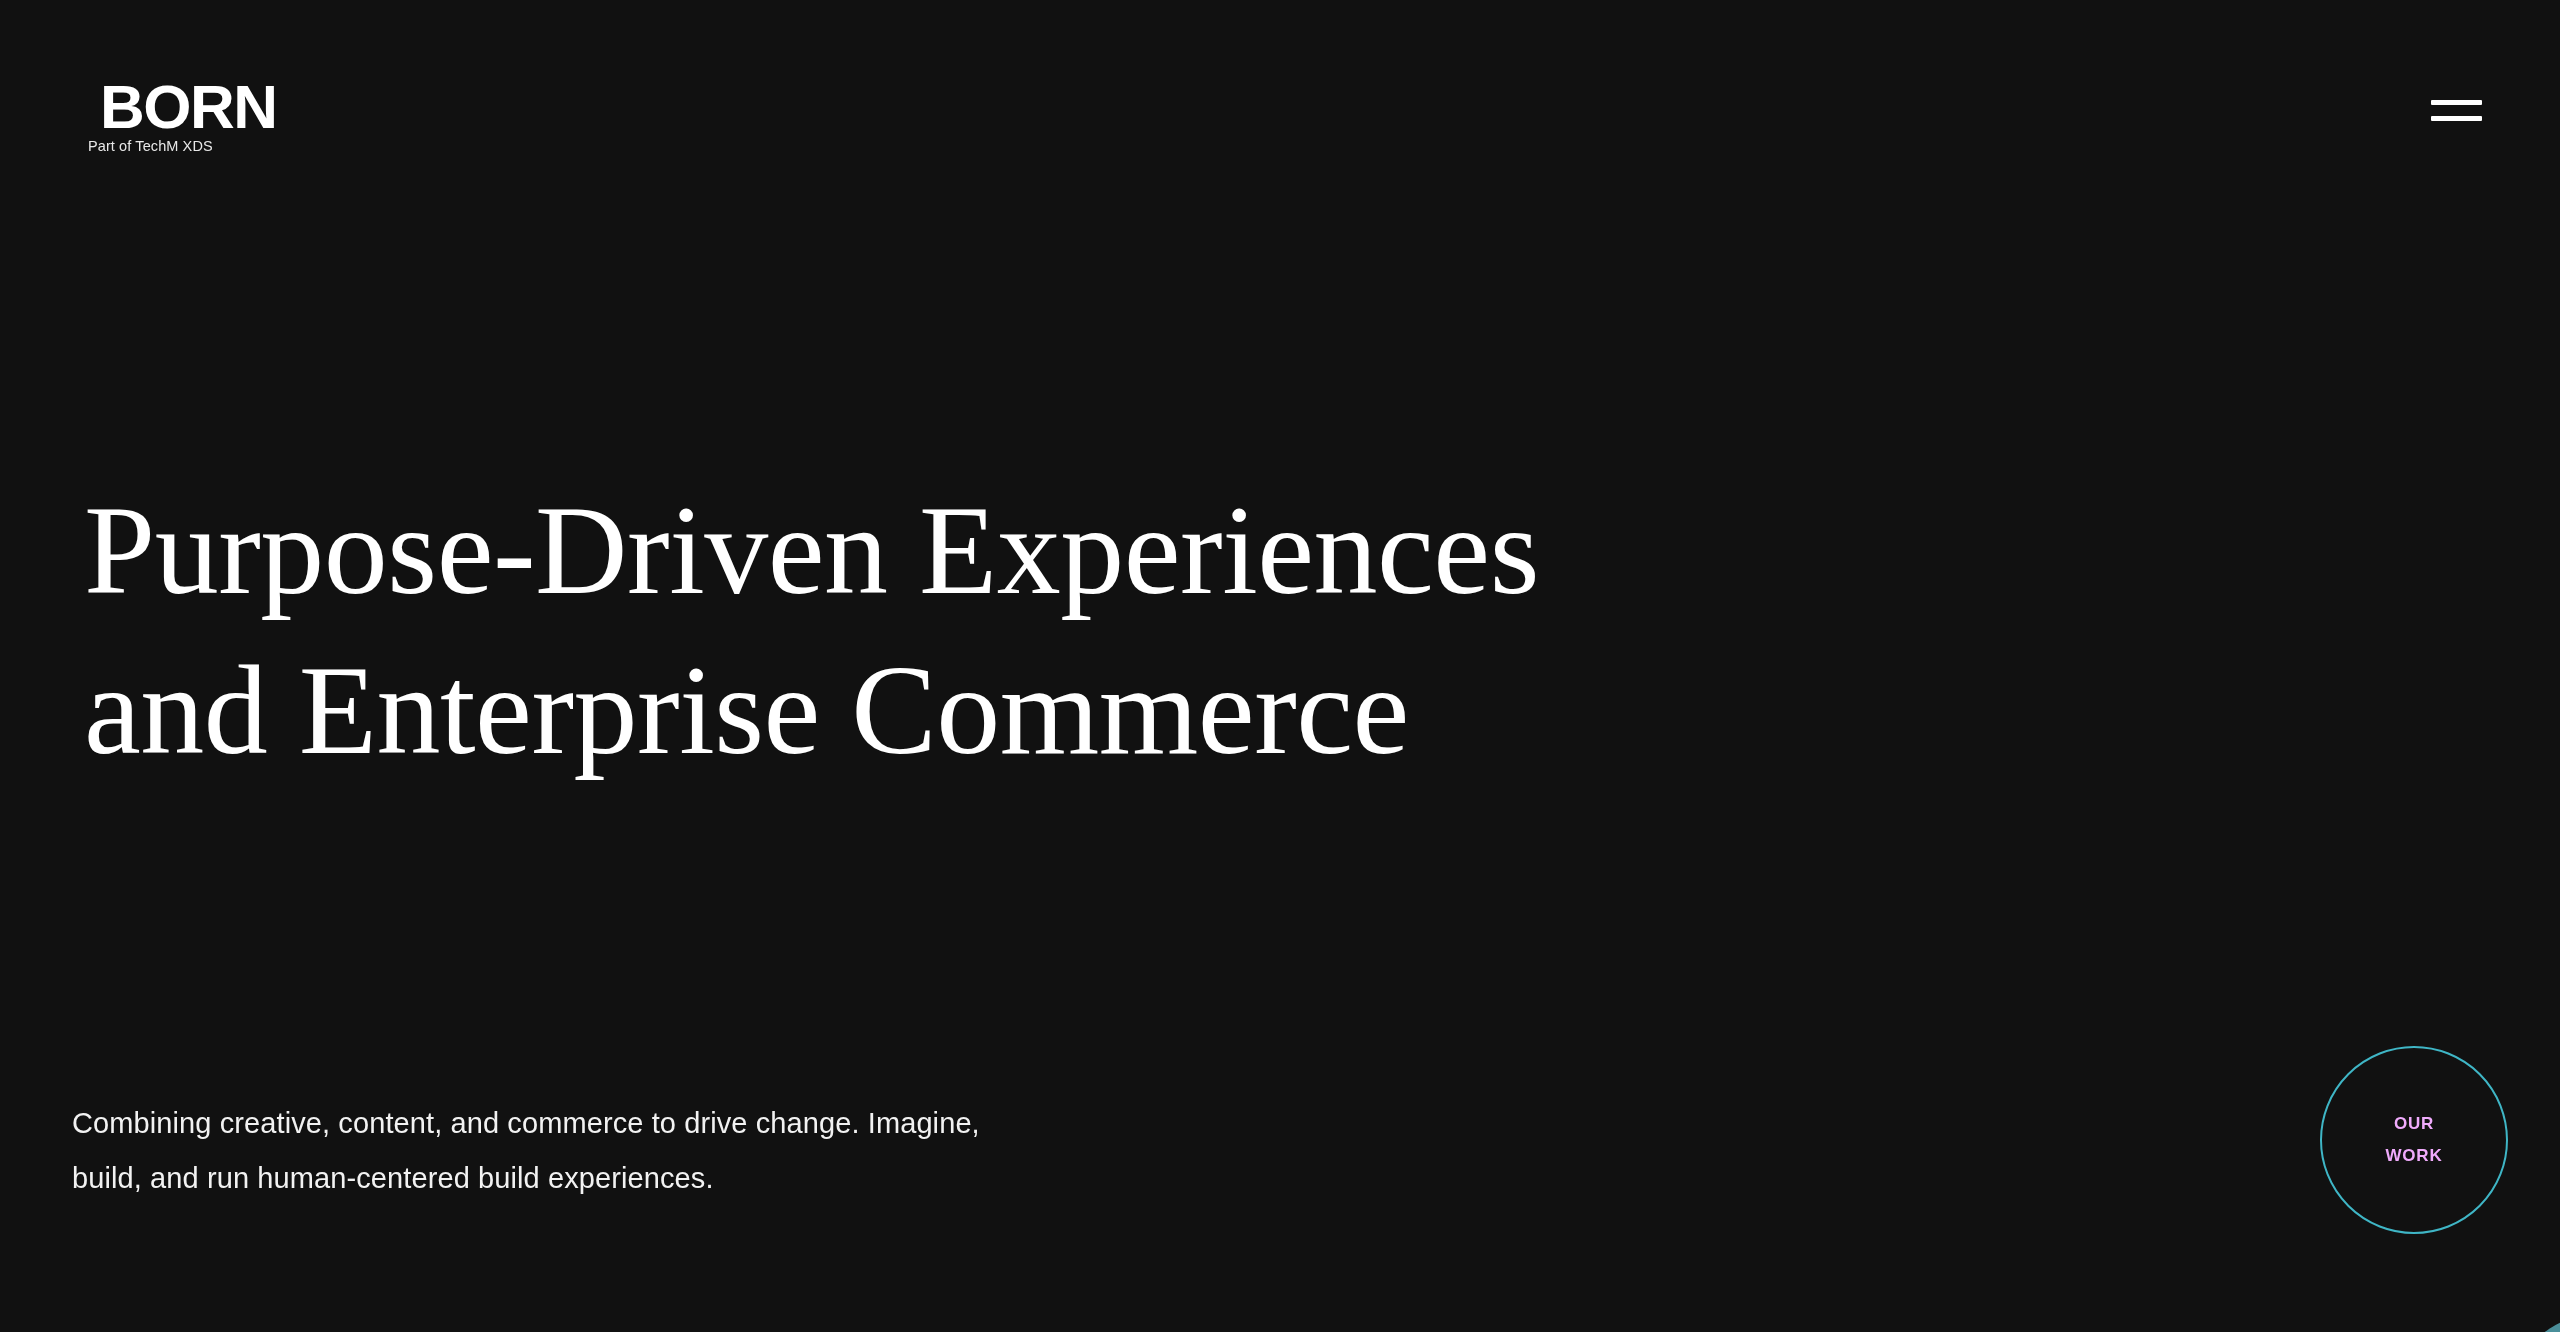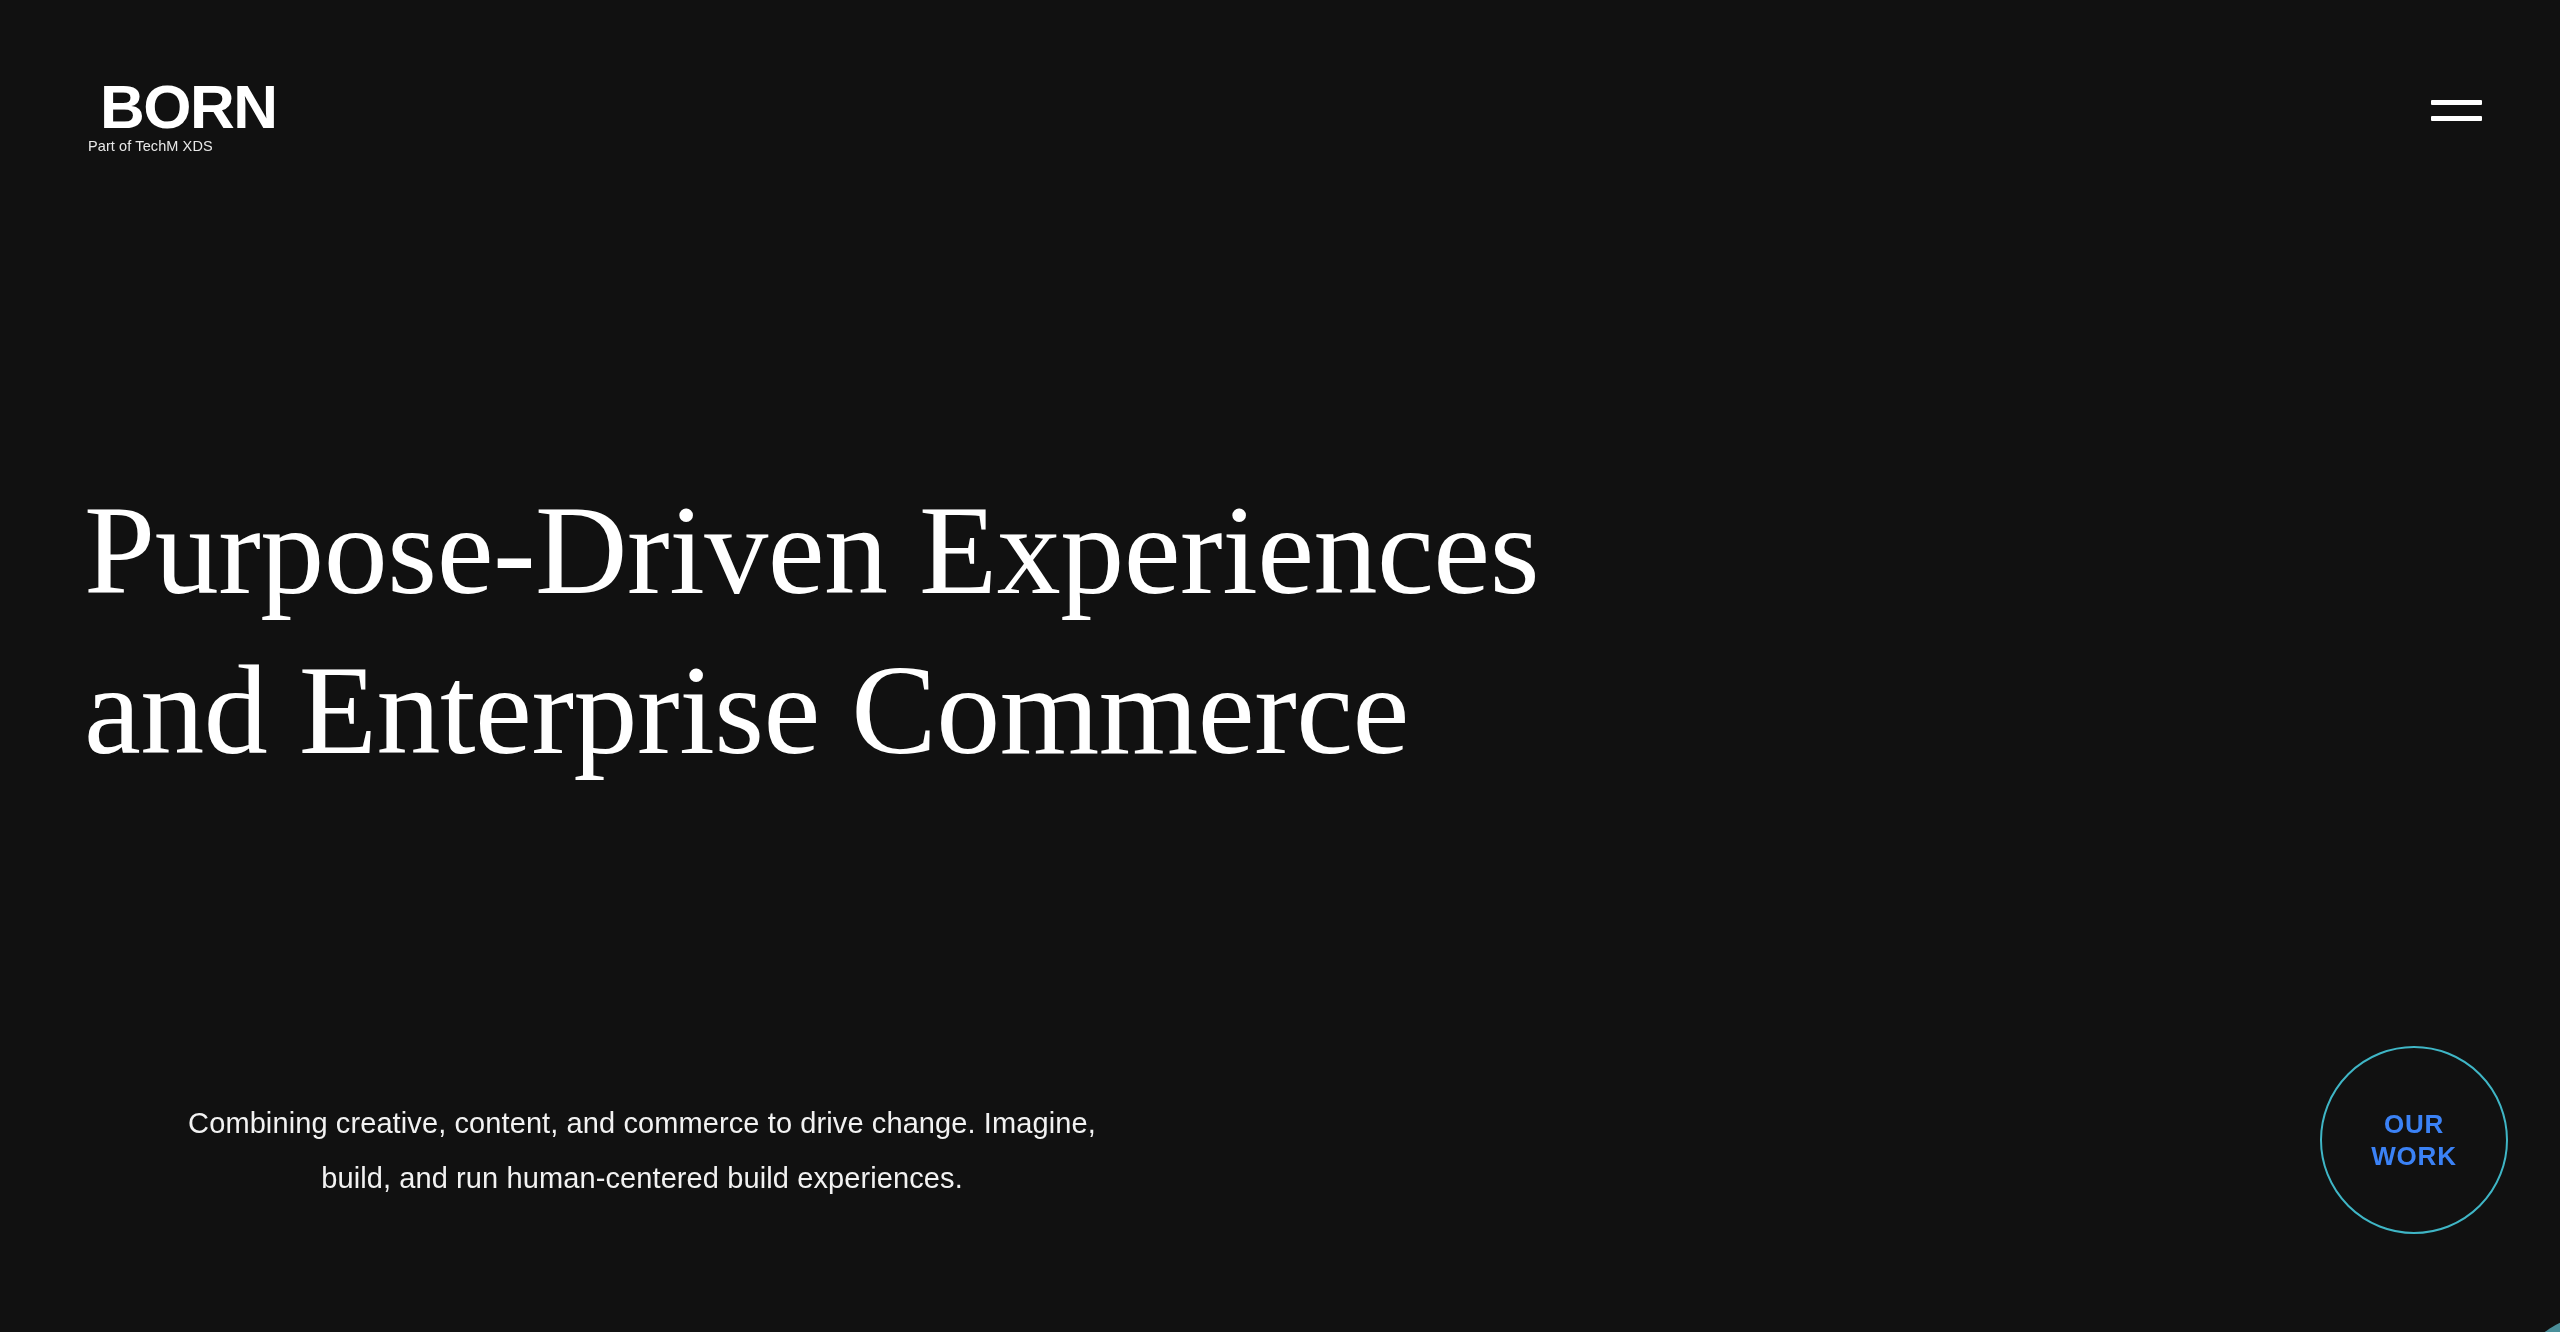--- a/index.html
+++ b/index.html
@@ -129,21 +129,20 @@
     font-family: "Liberation Sans", sans-serif;
     font-weight: 400;
     font-size: 29px;
     line-height: 55px;
     letter-spacing: 0.1px;
     color: #f2f2f2;
   }
 
   .hero-subcopy .line {
     display: block;
-    text-align: center;
   }
 
   
   .our-work-cta {
     position: absolute;
     left: 2320px;
     top: 1046px;
     width: 188px;
     height: 188px;
     border-radius: 50%;
@@ -155,24 +154,24 @@
     align-items: center;
     text-decoration: none;
     cursor: pointer;
     z-index: 15;
   }
 
   .our-work-cta .cta-line {
     display: block;
     font-family: "Liberation Sans", sans-serif;
     font-weight: 700;
-    font-size: 26px;
+    font-size: 17px;
     line-height: 32px;
     letter-spacing: 0.8px;
-    color: #3b82f6;
+    color: #f0abfc;
     text-align: center;
   }
 
   
   .corner-blob {
     position: absolute;
     left: 2516px;
     top: 1316px;
     width: 150px;
     height: 150px;

